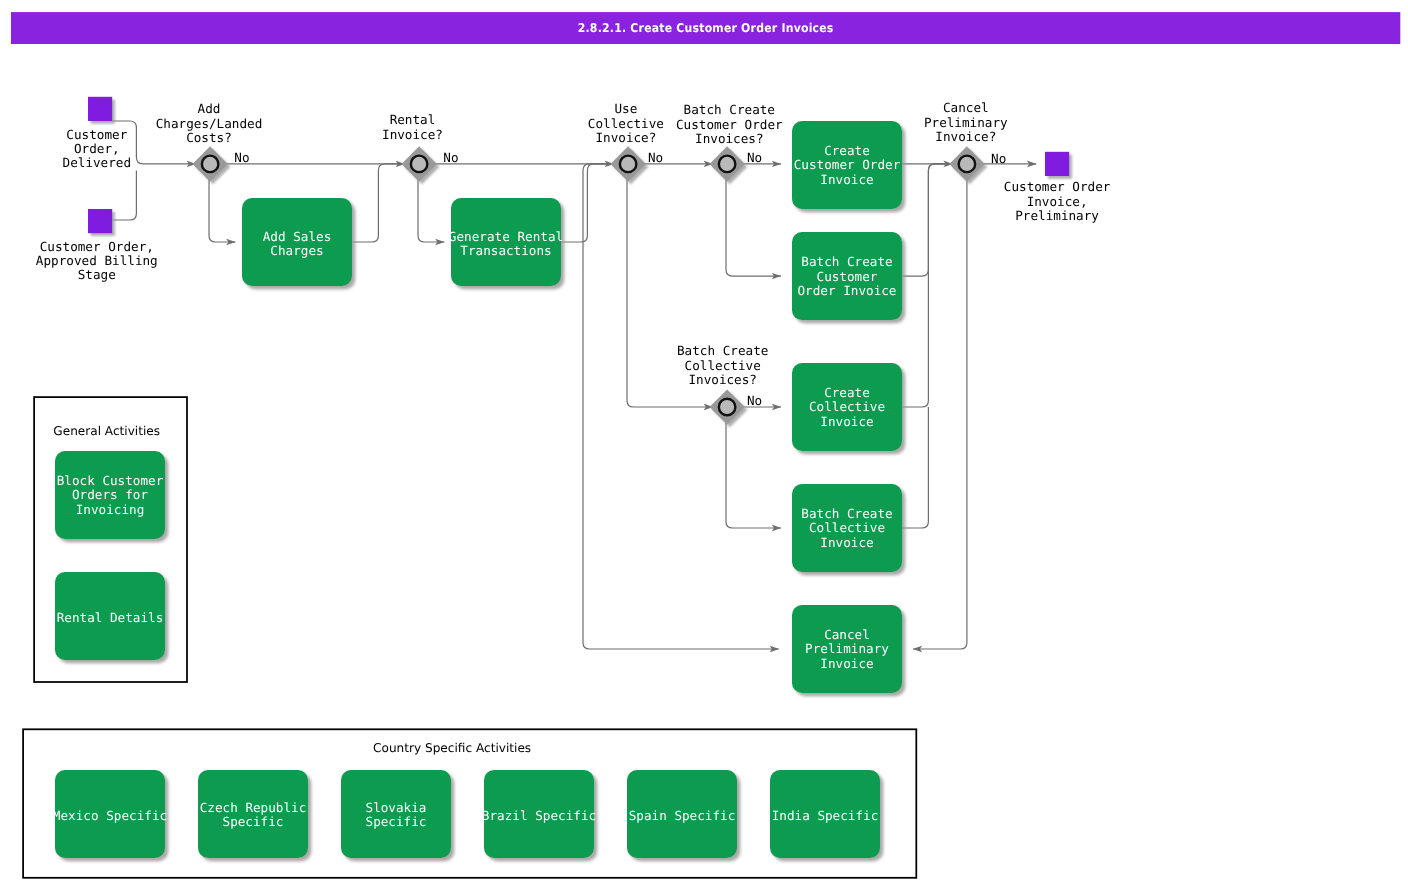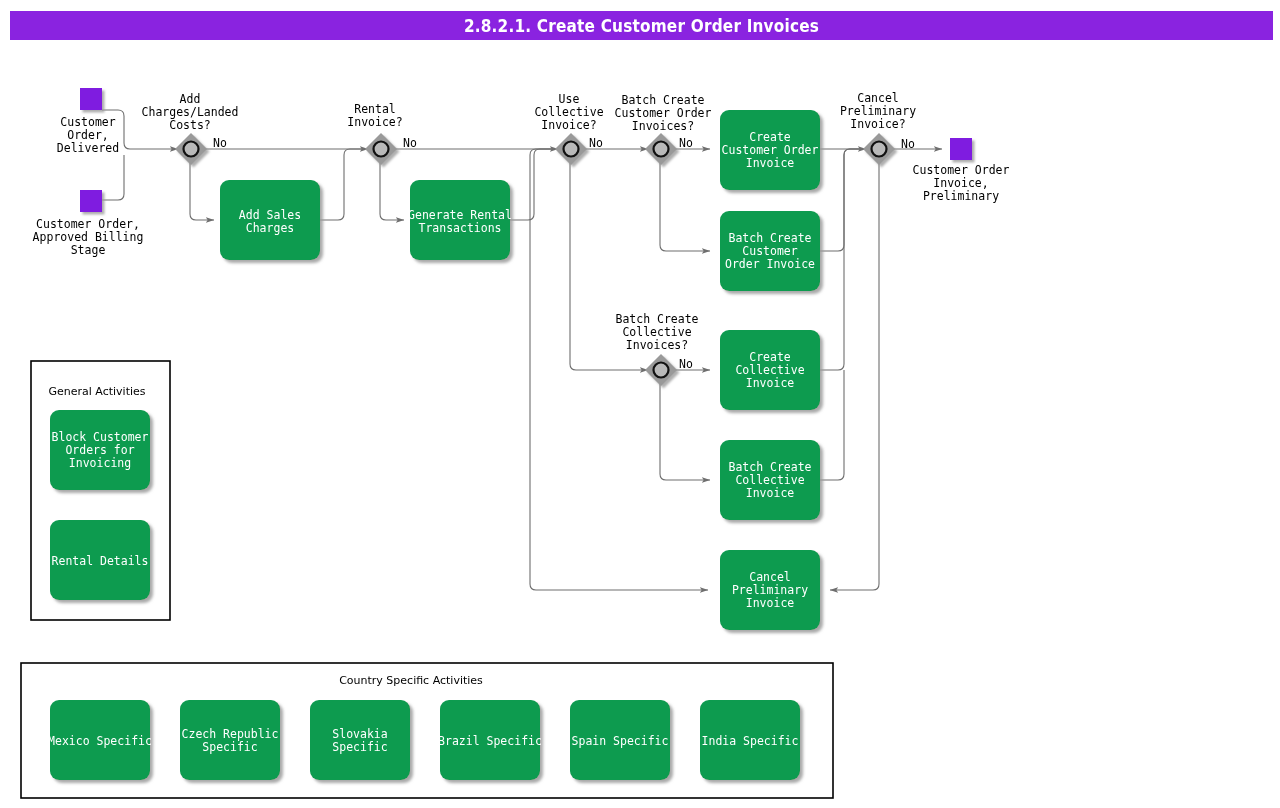--- a/index.html
+++ b/index.html
@@ -1,20 +1,20 @@
 <!DOCTYPE html>
 <html><head>
 <meta charset="utf-8">
 <style>
   html,body{margin:0;padding:0;background:#ffffff;}
   body{width:1280px;height:808px;position:relative;overflow:hidden;
        font-family:"DejaVu Sans",sans-serif;}
   #title-bar{position:absolute;left:10px;top:11px;width:1263px;height:29px;
       background:#8A23E0;display:flex;align-items:center;justify-content:center;}
-  #title-bar .t{color:#ffffff;font-size:17px;font-weight:bold;
+  #title-bar .t{color:#ffffff;font-size:11px;font-weight:bold;
       font-family:"DejaVu Sans Condensed","DejaVu Sans",sans-serif;letter-spacing:.2px;}
   svg{position:absolute;left:0;top:0;}
   .nodetext{fill:#ffffff;font-family:"DejaVu Sans Mono","DejaVu Sans",monospace;
       font-size:11.5px;}
   .lbl{fill:#000000;font-family:"DejaVu Sans Mono","DejaVu Sans",monospace;
       font-size:11.5px;}
   .panelcap{fill:#000000;font-family:"DejaVu Sans",sans-serif;font-size:11px;}
   .edge{stroke:#6e6e6e;stroke-width:1.1;fill:none;}
 </style>
 </head>

